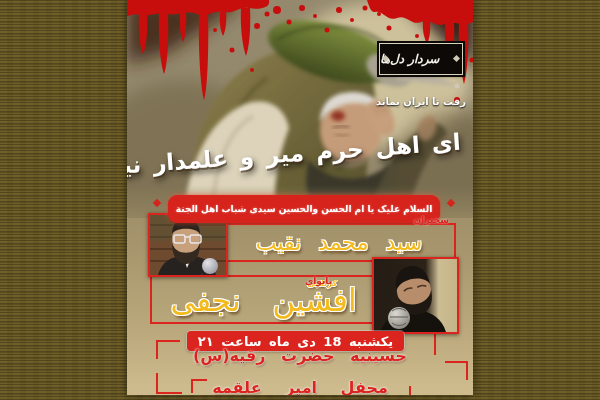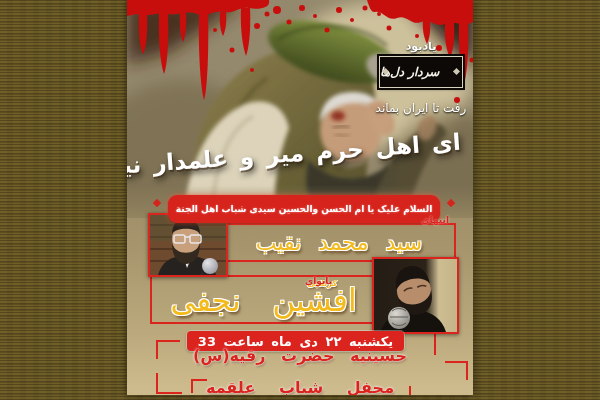--- a/index.html
+++ b/index.html
@@ -25,21 +25,21 @@
   .memorial{position:absolute;top:40px;right:6px;width:92px;text-align:center;z-index:5;direction:rtl;}
   .memorial .m-title{color:#fff;font-weight:bold;font-size:11px;letter-spacing:1px;text-shadow:0 1px 2px #000;}
   .plaque{
     margin:3px auto 12px;width:82px;height:30px;background:#0c0907;
     border:1px solid #d8d2c0;box-shadow:0 0 0 2px #0c0907,0 1px 3px rgba(0,0,0,.6);
     display:flex;align-items:center;justify-content:flex-end;position:relative;
   }
   .plaque .m-plaque-text{color:#f5f2ea;font-family:"DejaVu Serif",serif;font-style:italic;font-weight:bold;font-size:12px;white-space:nowrap;}
   .plaque .orn{position:absolute;width:5px;height:5px;background:#cfc8b4;transform:rotate(45deg);top:12px;}
   .plaque .orn.l{left:3px;} .plaque .orn.r{right:3px;}
-  .memorial .m-sub{margin-top:13px;color:#fff;font-weight:normal;font-size:12px;text-shadow:0 1px 2px #000;}
+  .memorial .m-sub{margin-top:21px;color:#fff;font-weight:bold;font-size:10px;text-shadow:0 1px 2px #000;}
 
   
   .headline{
     position:absolute;left:12px;top:140px;width:322px;z-index:4;direction:rtl;text-align:center;
     color:#fff;font-weight:bold;font-size:23px;white-space:nowrap;word-spacing:4px;
     transform:rotate(-4deg);
     text-shadow:1px 2px 0 rgba(60,40,20,.55),2px 4px 6px rgba(0,0,0,.65);
   }
 
   
@@ -198,21 +198,20 @@
         <path d="M296,20 C295,32 298,40 300,44 C302,40 304,32 303,20 Z"></path>
         <circle cx="312" cy="48" r="3"></circle>
           <circle cx="330" cy="100" r="3"></circle>
           <circle cx="345" cy="60" r="2.5"></circle>
           <circle cx="290" cy="36" r="2"></circle>
       </g>
     </svg>
   </div>
 
   <div class="memorial">
-    <div class="m-title">یادبود</div>
     <div class="plaque">
       <div class="orn l"></div>
       <span class="m-plaque-text">سردار دل‌ها</span>
       <div class="orn r"></div>
     </div>
     <div class="m-sub">رفت تا ایران بماند</div>
   </div>
 
   <div class="headline">ای اهل حرم میر و علمدار نیامد</div>
 
@@ -238,21 +237,21 @@
       <path d="M22,19 C22,9 28,4 36,4 C44,4 50,9 50,19 C46,12 26,12 22,19 Z" fill="#2b241e"></path>
       <rect x="24" y="20" width="11" height="8" rx="2" fill="none" stroke="#e8e8ea" stroke-width="1.5"></rect>
       <rect x="40" y="20" width="11" height="8" rx="2" fill="none" stroke="#e8e8ea" stroke-width="1.5"></rect>
       <line x1="35" y1="22" x2="40" y2="22" stroke="#e8e8ea" stroke-width="1.5"></line>
       <path d="M22,28 C22,42 28,49 36,49 C44,49 50,42 50,28 C47,41 25,41 22,28 Z" fill="#33291f"></path>
       <circle cx="60" cy="51" r="8" fill="url(#gMicL)"></circle>
       <path d="M54,57 L44,64 L50,66 Z" fill="#2f2f36"></path>
     </svg>
   </div>
 
-  <div class="rolelabel speaker-role">انتهای</div>
+  <div class="rolelabel speaker-role">سخنران</div>
   <div class="namebox one">
     <span class="bigname">سید محمد نقیب</span>
   </div>
 
   <div class="rolelabel vocalist-role">بانوای</div>
   <div class="namebox two">
     <span class="honorific">کربلایی</span>
     <span class="bigname">افشین نجفی</span>
   </div>
 
@@ -278,24 +277,24 @@
         <path d="M23,34 C23,50 31,56 40,56 C49,56 57,50 57,34 C53,49 27,49 23,34 Z" fill="#1f1812"></path>
         <path d="M30,30 q5,-3 9,-1 M44,29 q5,-2 9,1" stroke="#4a3422" stroke-width="1.6" fill="none"></path>
       </g>
       <circle cx="25" cy="59" r="11" fill="url(#gMicR)"></circle>
       <path d="M18,52 a11,11 0 0 1 14,0 M16,58 h18 M18,64 a11,11 0 0 0 14,0" stroke="#5c5a55" stroke-width="1" fill="none"></path>
       <path d="M16,66 L4,73 L20,73 Z" fill="#14120f"></path>
     </svg>
   </div>
 
   <div class="datepill">
-    <span class="date-text">یکشنبه ۲۲ دی ماه ساعت 33</span>
+    <span class="date-text">یکشنبه 18 دی ماه ساعت ۲۱</span>
   </div>
   <div class="venue">حسینیه حضرت رقیه(س)</div>
-  <div class="assembly">محفل شباب علقمه</div>
+  <div class="assembly">محفل امیر علقمه</div>
 
   <div class="br br1"></div>
   <div class="br br2"></div>
   <div class="br br3"></div>
   <div class="br br4"></div>
   <div class="br br5"></div>
   <div class="br br6"></div>
 </div>
 
 </body></html>

